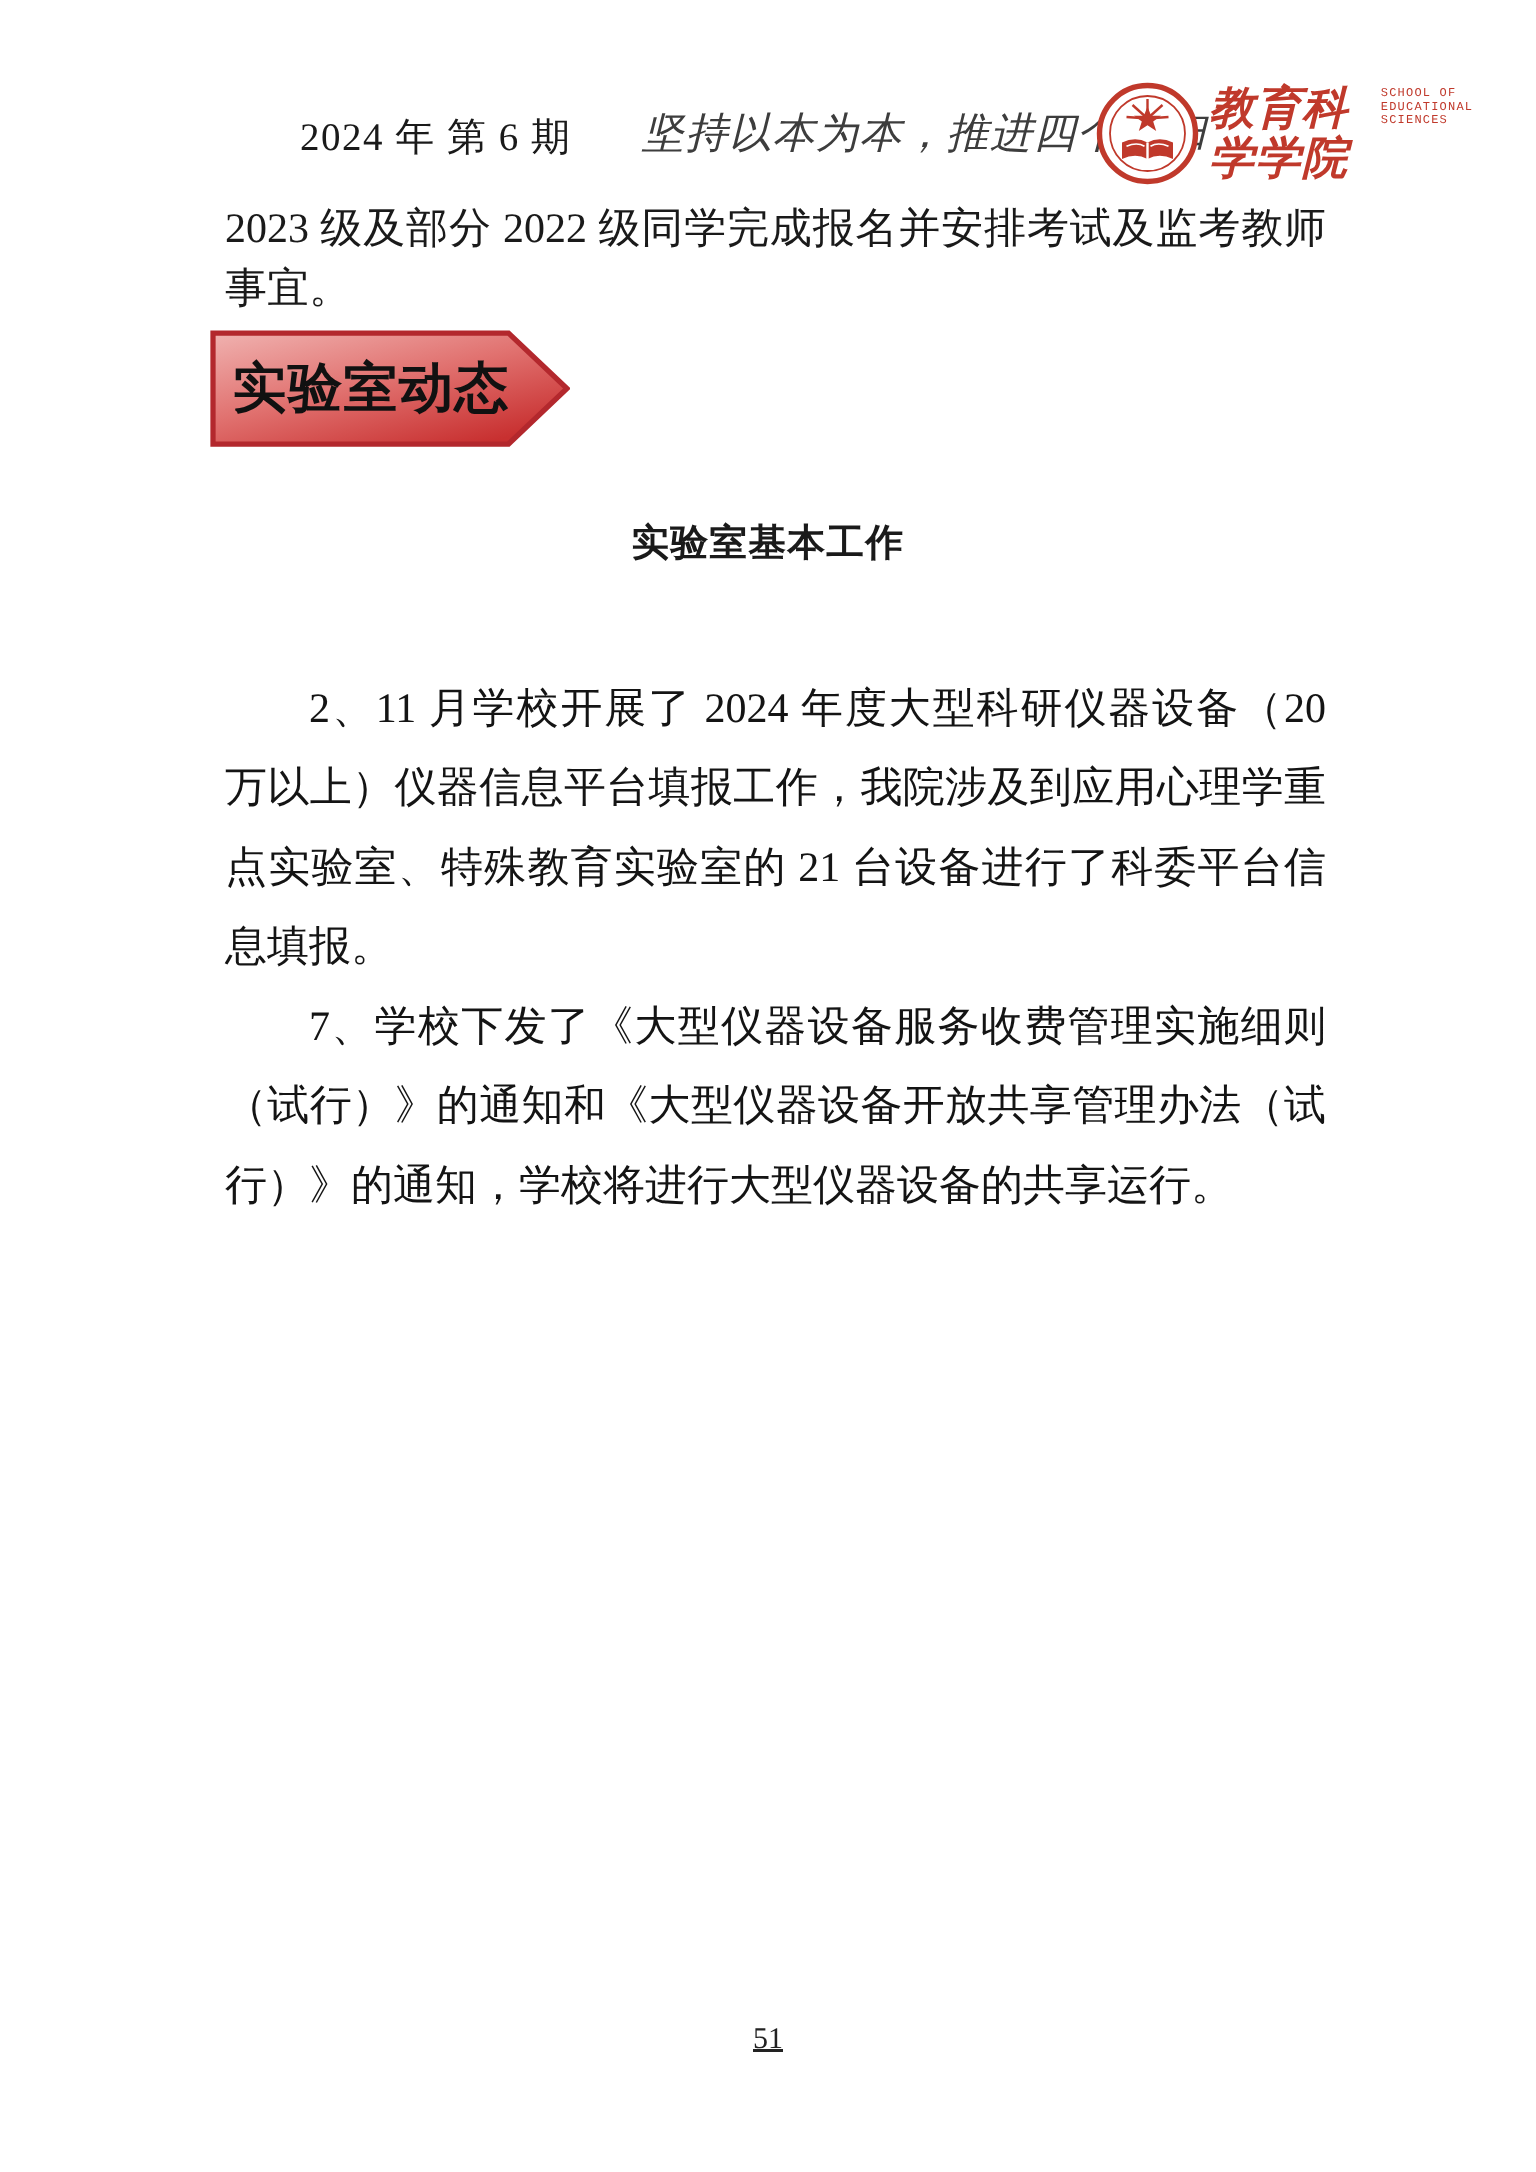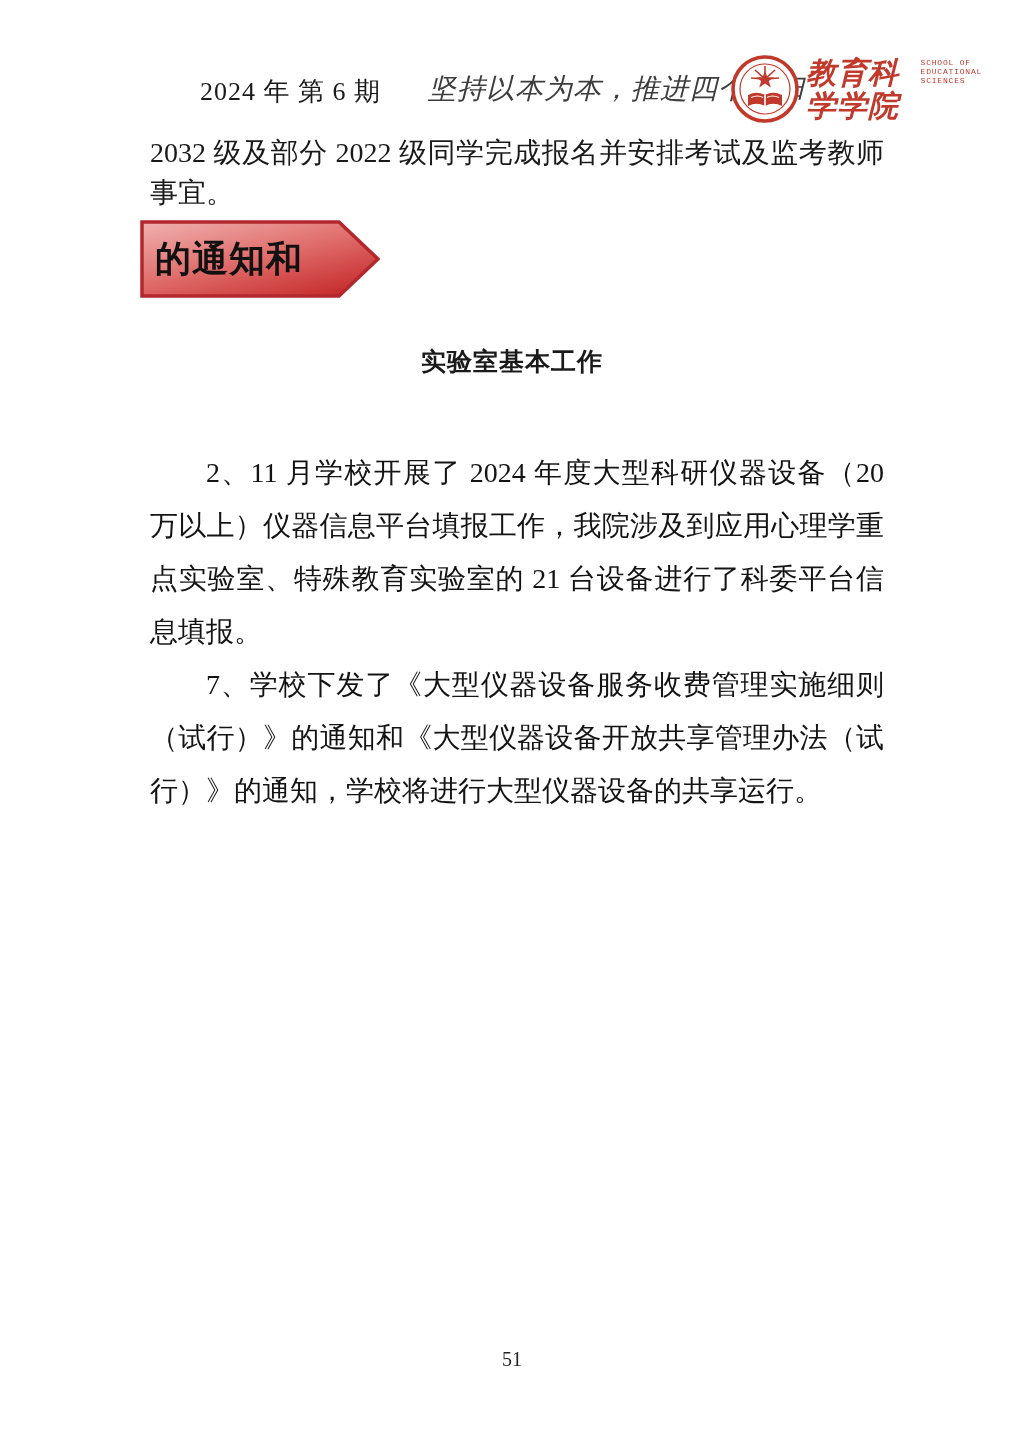--- a/index.html
+++ b/index.html
@@ -64,21 +64,21 @@
   .content { position: absolute; top: 446px; left: 150px; width: 734px; }
   .content p {
     font-size: 28px; line-height: 53px;
     text-align: justify; text-indent: 56px;
     color: #141414;
   }
 
   
   .page-number {
     position: absolute; top: 1348px; left: 0; width: 100%;
-    text-align: center; font-size: 20px; color: #222222;
+    text-align: center; font-size: 20px; color: #222222; text-decoration: underline;
   }
 </style>
 </head>
 <body>
 
 <div class="page">
 
   <div class="header">
     <div class="issue">2024 年 第 6 期</div>
     <div class="slogan">坚持以本为本，推进四个回归</div>
@@ -102,34 +102,34 @@
           <path d="M21 43.5 Q28 40.5 33 43.5 M37 43.5 Q42 40.5 49 43.5" stroke="#ffffff" stroke-width="1.1" fill="none"></path>
         </svg>
       </span>
       <span class="logo-names">
         <span class="logo-cn">教育科学学院</span>
         <span class="logo-en">SCHOOL OF EDUCATIONAL SCIENCES</span>
       </span>
     </div>
   </div>
 
-  <p class="intro">2032 级及部分 2022 级同学完成报名并安排考试及监考教师事宜。</p>
+  <p class="intro">2023 级及部分 2022 级同学完成报名并安排考试及监考教师事宜。</p>
 
   <div class="banner">
     <svg viewBox="0 0 240 78" xmlns="http://www.w3.org/2000/svg">
       <defs>
         <linearGradient id="bannerGrad" x1="0" y1="0" x2="0.75" y2="1">
           <stop offset="0" style="stop-color: var(--banner-fill-light, #f0b2b0)"></stop>
           <stop offset="0.5" style="stop-color: var(--banner-fill-mid, #e17270)"></stop>
           <stop offset="1" style="stop-color: var(--banner-fill-dark, #c83030)"></stop>
         </linearGradient>
       </defs>
       <polygon points="2,2 199,2 238,39 199,76 2,76" fill="url(#bannerGrad)" stroke="var(--banner-border, #b3282d)" stroke-width="3.5" stroke-linejoin="miter"></polygon>
     </svg>
-    <span class="banner-label">的通知和</span>
+    <span class="banner-label">实验室动态</span>
   </div>
 
   <h1 class="section-heading">实验室基本工作</h1>
 
   <div class="content">
     <p>2、11 月学校开展了 2024 年度大型科研仪器设备（20 万以上）仪器信息平台填报工作，我院涉及到应用心理学重点实验室、特殊教育实验室的 21 台设备进行了科委平台信息填报。</p>
     <p>7、学校下发了《大型仪器设备服务收费管理实施细则（试行）》的通知和《大型仪器设备开放共享管理办法（试行）》的通知，学校将进行大型仪器设备的共享运行。</p>
   </div>
 
   <div class="page-number">51</div>

